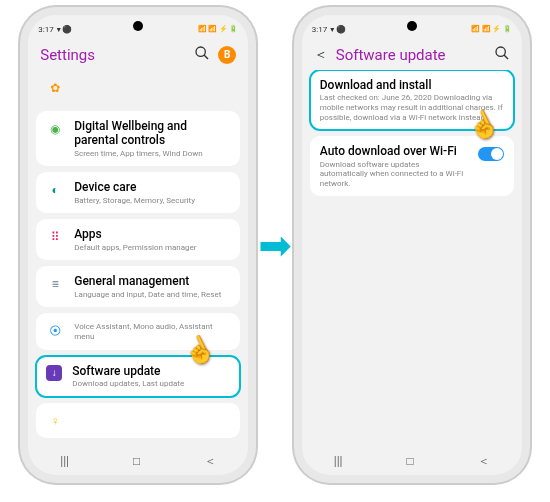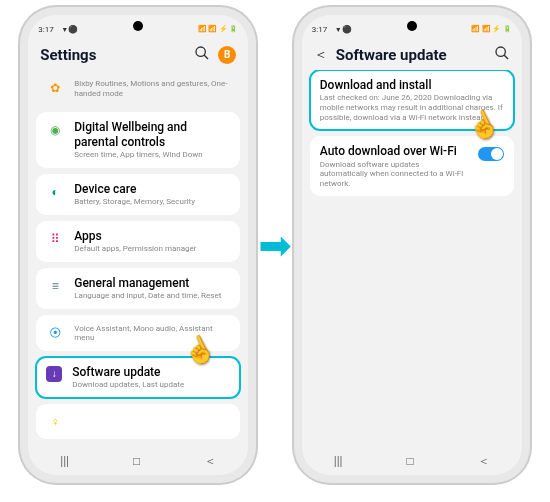--- a/index.html
+++ b/index.html
@@ -37,33 +37,33 @@
   .status-bar {
     height: 20px;
     display: flex;
     justify-content: space-between;
     align-items: center;
     padding: 0 10px;
     font-size: 8px;
     color: #333;
     margin-top: 4px;
   }
-  .status-left { display: flex; gap: 9px; }
+  .status-left { display: flex; gap: 3px; }
   .status-right { display: flex; gap: 2px; font-size: 7px; }
   .header {
     display: flex;
     align-items: center;
     padding: 6px 12px;
     gap: 8px;
   }
   .header .title {
     font-size: 15px;
-    font-weight: 700;
+    font-weight: 400;
     flex: 1;
-    color: #0f172a;
+    color: #a21caf;
   }
   .back-btn { font-size: 14px; color: #333; }
   .search-icon { font-size: 14px; color: #333; }
   .avatar {
     width: 18px;
     height: 18px;
     background: #ff8c00;
     border-radius: 50%;
     display: flex;
     align-items: center;
@@ -186,23 +186,20 @@
           <circle cx="10" cy="10" r="7"></circle>
           <line x1="21" y1="21" x2="15" y2="15"></line>
         </svg>
     </span>
     <span class="avatar">B</span>
   </div>
   <div class="content">
 
     <div class="item no-card">
       <div class="item-icon ic-orange">✿</div>
-      <div class="item-body">
-        <div class="item-sub">Bixby Routines, Motions and gestures, One-handed mode</div>
-      </div>
     </div>
 
     <div class="item">
       <div class="item-icon ic-green">◉</div>
       <div class="item-body">
         <div class="item-title">Digital Wellbeing and parental controls</div>
         <div class="item-sub">Screen time, App timers, Wind Down</div>
       </div>
     </div>
 

